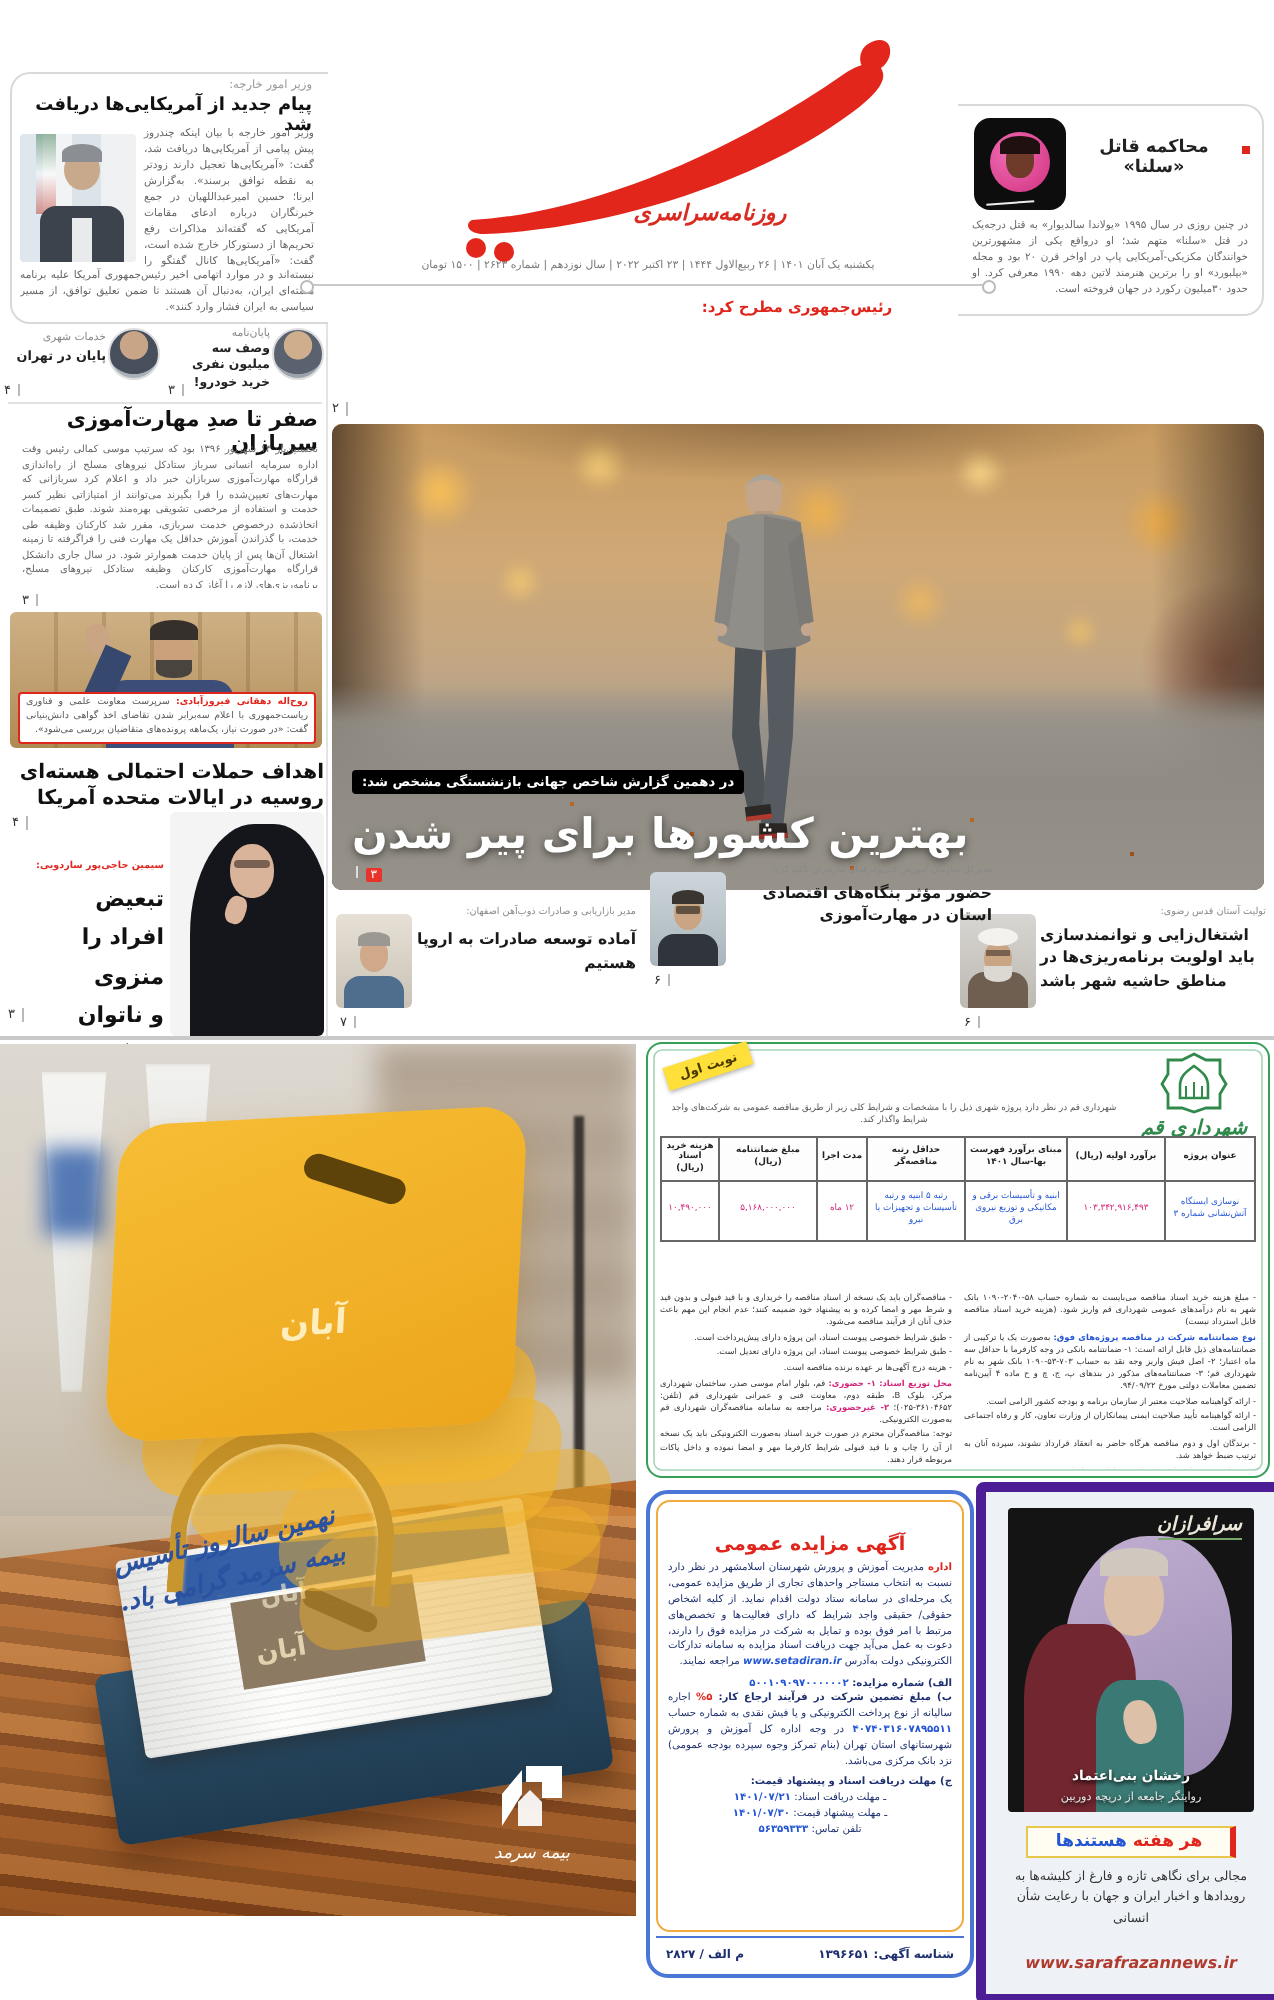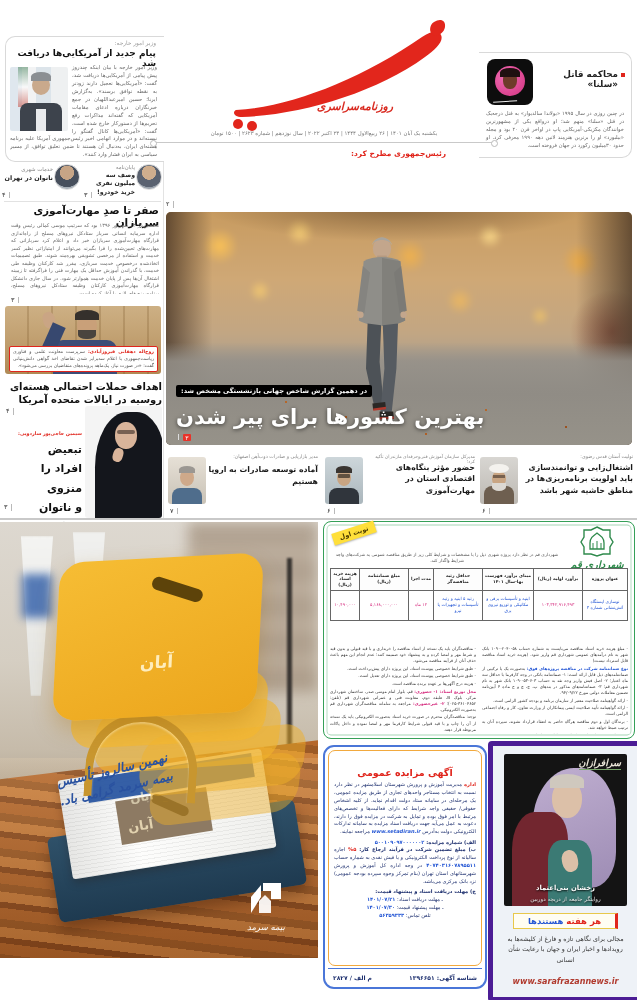--- a/index.html
+++ b/index.html
@@ -62,21 +62,21 @@
   <div class="a dl-rule" style="left:152px;top:142px;width:344px;height:1px;"></div>
 
   <div class="a bracket-r" style="right:5px;top:52px;width:152px;height:104px;">
     <div class="a" style="top:6px;left:8px;width:46px;height:46px;background:#0d0d0d;border-radius:8px;overflow:hidden;">
       <span style="position:absolute;left:8px;top:7px;width:30px;height:30px;border-radius:50%;background:radial-gradient(circle at 35% 35%, #f06cb4, #d1327f);"></span>
       <span style="position:absolute;left:16px;top:12px;width:14px;height:18px;border-radius:45%;background:#6e3b2a;"></span>
       <span style="position:absolute;left:13px;top:9px;width:20px;height:9px;border-radius:50% 50% 0 0;background:#201010;"></span>
       <span style="position:absolute;left:6px;bottom:3px;width:24px;height:4px;border-bottom:1px solid #eee;transform:rotate(-4deg);"></span>
     </div>
     <span class="a" style="top:20px;right:6px;width:4px;height:4px;background:#e0251c;"></span>
-    <div class="a" style="top:16px;right:13px;width:82px;font-size:8.8px;font-weight:800;color:#222;text-align:right;">محاکمه قاتل «سلنا»</div>
+    <div class="a" style="top:16px;right:13px;width:82px;font-size:8.8px;font-weight:800;color:#222;text-align:center;">محاکمه قاتل «سلنا»</div>
     <div class="a jus grey" style="top:56px;right:7px;left:7px;font-size:5.2px;line-height:1.55;">در چنین روزی در سال ۱۹۹۵ «یولاندا سالدیوار» به قتل درجه‌یک در قتل «سلنا» متهم شد؛ او درواقع یکی از مشهورترین خوانندگان مکزیکی-آمریکایی پاپ در اواخر قرن ۲۰ بود و مجله «بیلبورد» او را برترین هنرمند لاتین دهه ۱۹۹۰ معرفی کرد. او حدود ۳۰میلیون رکورد در جهان فروخته است.</div>
   </div>
 
   <div class="a" style="left:165px;top:149px;width:467px;text-align:center;font-size:7.5px;color:#e0251c;font-weight:bold;">رئیس‌جمهوری مطرح کرد:</div>
   <div class="a pageno" style="left:166px;top:201px;">۲</div>
 
   <div class="a photo" style="left:166px;top:212px;width:466px;height:233px;border-radius:5px;background:#bba084;">
     <div style="position:absolute;inset:-6px;filter:blur(2.5px);background:
       radial-gradient(circle 26px at 60px 40px, rgba(255,196,84,.9), transparent 70%),
       radial-gradient(circle 20px at 140px 26px, rgba(255,214,120,.85), transparent 70%),
@@ -130,21 +130,21 @@
   <div class="a" style="left:84px;top:162px;width:78px;height:36px;">
     <span style="position:absolute;right:0;top:2px;width:24px;height:24px;border-radius:50%;background:radial-gradient(circle at 50% 32%, #cfae8e 0 34%, #5a6270 36% 70%, #9aa2ac 72%);border:1px solid #ddd;"></span>
     <div style="position:absolute;right:27px;left:0;top:2px;font-size:5.4px;color:#888;text-align:right;">پایان‌نامه</div>
     <div style="position:absolute;right:27px;left:0;top:9px;font-size:6.2px;font-weight:800;color:#222;text-align:right;line-height:1.35;">وصف سه میلیون نفری خرید خودرو!</div>
     <div class="pageno" style="position:absolute;left:0;bottom:0;">۳</div>
   </div>
 
   <div class="a" style="left:2px;top:162px;width:78px;height:36px;">
     <span style="position:absolute;right:0;top:2px;width:24px;height:24px;border-radius:50%;background:radial-gradient(circle at 50% 32%, #c7a586 0 34%, #474f5c 36% 70%, #a8b0b8 72%);border:1px solid #ddd;"></span>
     <div style="position:absolute;right:27px;left:0;top:4px;font-size:5.4px;color:#888;text-align:right;">خدمات شهری</div>
-    <div style="position:absolute;right:27px;left:0;top:12px;font-size:6.4px;font-weight:800;color:#222;text-align:right;line-height:1.35;">ناتوان در تهران</div>
+    <div style="position:absolute;right:27px;left:0;top:12px;font-size:6.4px;font-weight:800;color:#222;text-align:right;line-height:1.35;">پایان در تهران</div>
     <div class="pageno" style="position:absolute;left:0;bottom:0;">۴</div>
   </div>
   <div class="a hline" style="left:4px;top:201px;width:157px;"></div>
 
   <div class="a" style="left:3px;top:204px;width:160px;height:99px;">
     <div style="position:absolute;top:0;right:4px;left:2px;font-size:10.5px;font-weight:900;color:#111;text-align:right;">صفر تا صدِ مهارت‌آموزی سربازان</div>
     <div class="jus grey" style="position:absolute;top:18px;right:4px;left:8px;bottom:9px;font-size:5px;line-height:1.5;overflow:hidden;">نخستین‌بار ۱۴ شهریور ۱۳۹۶ بود که سرتیپ موسی کمالی رئیس وقت اداره سرمایه انسانی سرباز ستادکل نیروهای مسلح از راه‌اندازی قرارگاه مهارت‌آموزی سربازان خبر داد و اعلام کرد سربازانی که مهارت‌های تعیین‌شده را فرا بگیرند می‌توانند از امتیازاتی نظیر کسر خدمت و استفاده از مرخصی تشویقی بهره‌مند شوند. طبق تصمیمات اتخاذشده درخصوص خدمت سربازی، مقرر شد کارکنان وظیفه طی خدمت، با گذراندن آموزش حداقل یک مهارت فنی را فراگرفته تا زمینه اشتغال آن‌ها پس از پایان خدمت هموارتر شود. در سال جاری دانشکل قرارگاه مهارت‌آموزی کارکنان وظیفه ستادکل نیروهای مسلح، برنامه‌ریزی‌های لازم را آغاز کرده است.</div>
     <div class="pageno" style="position:absolute;left:8px;bottom:0;">۳</div>
   </div>
 
@@ -181,25 +181,25 @@
 
   <div class="a" style="left:480px;top:452px;width:153px;height:62px;">
     <div class="photo" style="position:absolute;left:0;top:5px;width:38px;height:47px;background:linear-gradient(#d8d6d2,#bcb8b2);">
       <span style="position:absolute;left:4px;bottom:-4px;width:30px;height:22px;background:#6e5f50;border-radius:8px 8px 0 0;"></span>
       <span style="position:absolute;left:12px;top:14px;width:14px;height:16px;border-radius:48%;background:#c9a583;"></span>
       <span style="position:absolute;left:9px;top:7px;width:20px;height:9px;border-radius:50%;background:#f4f2ee;"></span>
       <span style="position:absolute;left:12px;top:26px;width:14px;height:8px;border-radius:0 0 50% 50%;background:#dcd8d2;"></span>
       <span style="position:absolute;left:13px;top:18px;width:12px;height:3px;background:rgba(40,30,25,.5);"></span>
     </div>
     <div style="position:absolute;right:0;left:42px;top:2px;font-size:4.8px;color:#888;text-align:right;">تولیت آستان قدس رضوی:</div>
-    <div style="position:absolute;right:0;left:40px;top:10px;font-size:7.8px;font-weight:800;color:#1a1a1a;text-align:right;line-height:1.45;">اشتغال‌زایی و توانمندسازی باید اولویت برنامه‌ریزی‌ها در مناطق حاشیه شهر باشد</div>
+    <div style="position:absolute;right:0;left:40px;top:10px;font-size:7.8px;font-weight:800;color:#1a1a1a;text-align:left;line-height:1.45;">اشتغال‌زایی و توانمندسازی باید اولویت برنامه‌ریزی‌ها در مناطق حاشیه شهر باشد</div>
     <div class="pageno" style="position:absolute;left:2px;bottom:0;">۶</div>
   </div>
 
-  <div class="a" style="left:325px;top:452px;width:150px;height:62px;">
+  <div class="a" style="left:325px;top:431px;width:150px;height:62px;padding-left:21px;">
     <div class="photo" style="position:absolute;left:0;top:5px;width:38px;height:47px;background:linear-gradient(#cdd6da,#aab6bc);">
       <span style="position:absolute;left:4px;bottom:-4px;width:30px;height:20px;background:#30353c;border-radius:8px 8px 0 0;"></span>
       <span style="position:absolute;left:12px;top:12px;width:14px;height:17px;border-radius:48%;background:#c9a583;"></span>
       <span style="position:absolute;left:11px;top:9px;width:16px;height:7px;border-radius:50% 50% 0 0;background:#3a3531;"></span>
       <span style="position:absolute;left:13px;top:17px;width:12px;height:3.5px;background:rgba(30,25,20,.6);border-radius:1px;"></span>
     </div>
     <div style="position:absolute;right:0;left:42px;top:2px;font-size:4.6px;color:#888;text-align:right;">مدیرکل سازمان آموزش فنی‌وحرفه‌ای مازندران تأکید کرد؛</div>
     <div style="position:absolute;right:0;left:40px;top:10px;font-size:7.8px;font-weight:800;color:#1a1a1a;text-align:right;line-height:1.45;">حضور مؤثر بنگاه‌های اقتصادی استان در مهارت‌آموزی</div>
     <div class="pageno" style="position:absolute;left:2px;bottom:0;">۶</div>
   </div>

